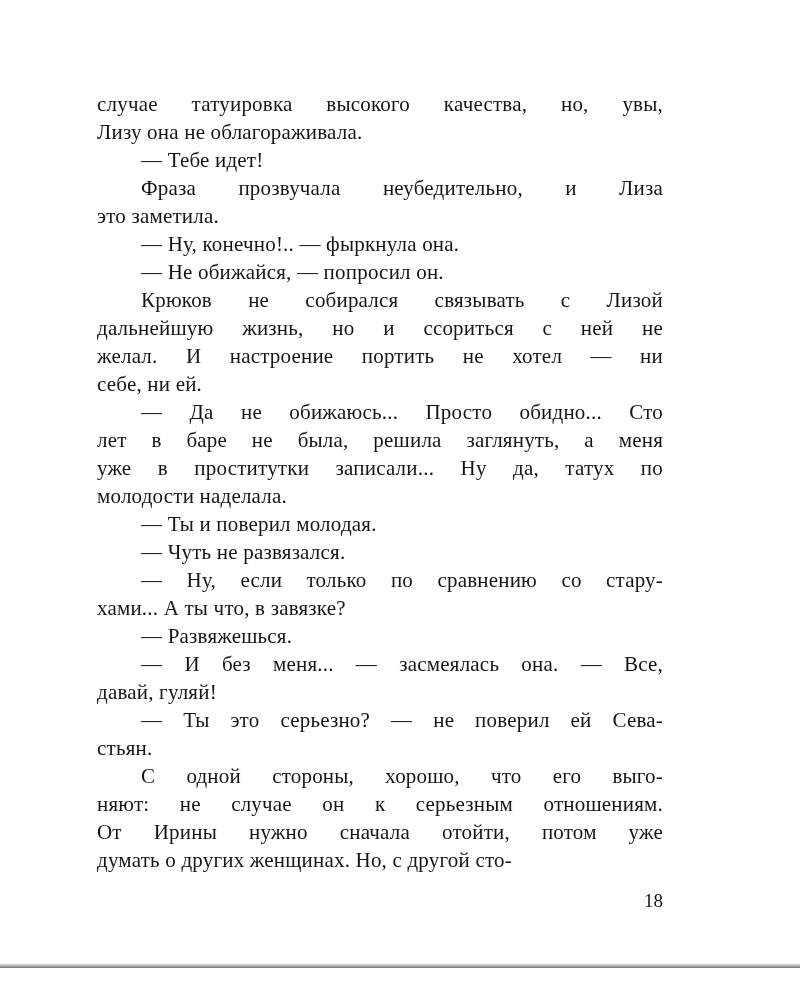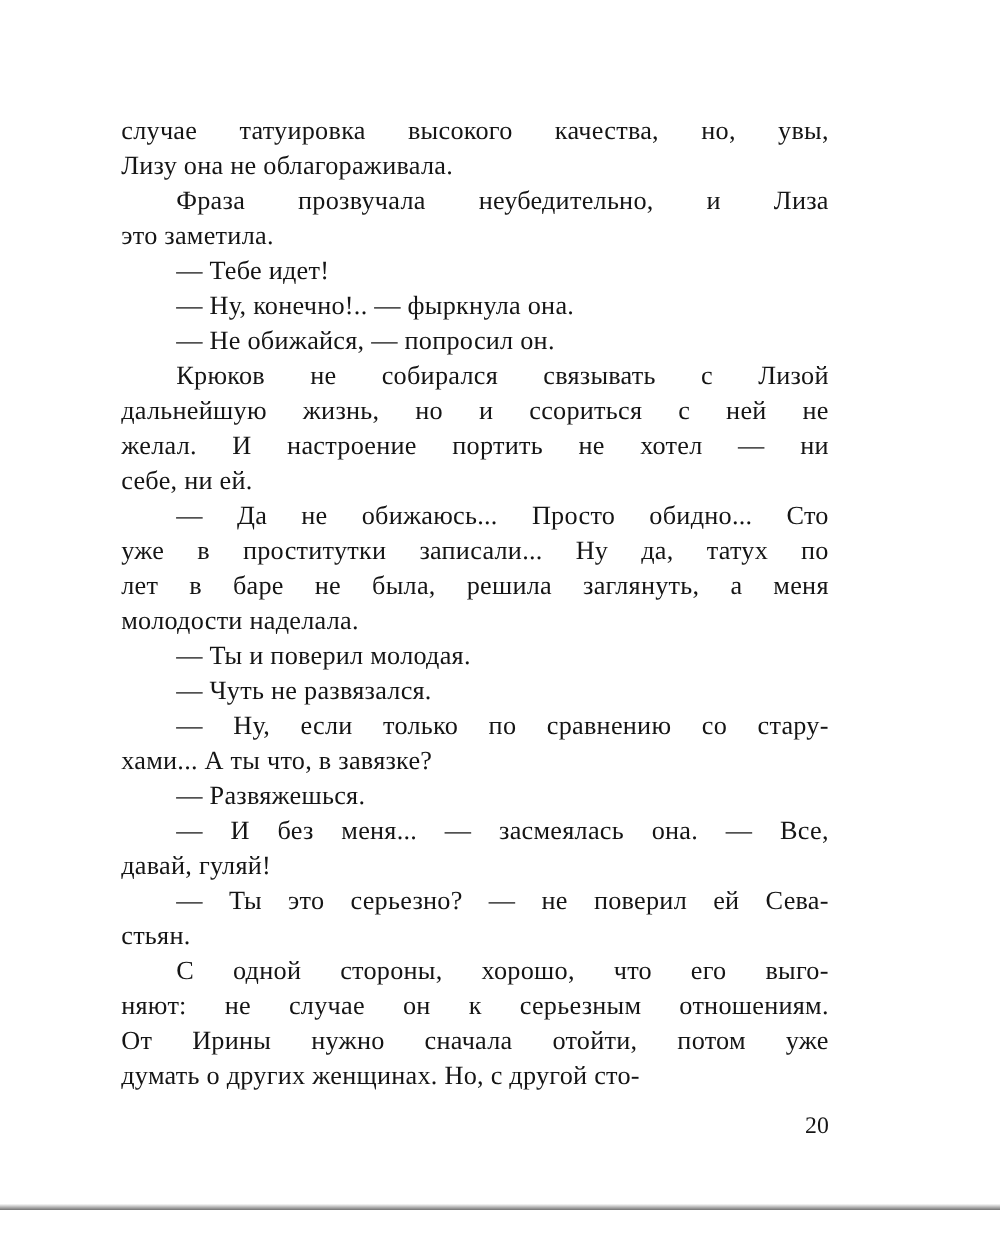--- a/index.html
+++ b/index.html
@@ -62,42 +62,42 @@
 </head>
 <body>
 
 <div class="book-page">
   <div class="text-block">
       <div class="paragraph">
         <div class="text-line">случае татуировка высокого качества, но, увы,</div>
         <div class="text-line last">Лизу она не облагораживала.</div>
       </div>
       <div class="paragraph">
+        <div class="text-line last indent">— Тебе идет!</div>
+      </div>
+      <div class="paragraph">
         <div class="text-line indent">Фраза прозвучала неубедительно, и Лиза</div>
         <div class="text-line last">это заметила.</div>
-      </div>
-      <div class="paragraph">
-        <div class="text-line last indent">— Тебе идет!</div>
       </div>
       <div class="paragraph">
         <div class="text-line last indent">— Ну, конечно!.. — фыркнула она.</div>
       </div>
       <div class="paragraph">
         <div class="text-line last indent">— Не обижайся, — попросил он.</div>
       </div>
       <div class="paragraph">
         <div class="text-line indent">Крюков не собирался связывать с Лизой</div>
         <div class="text-line">дальнейшую жизнь, но и ссориться с ней не</div>
         <div class="text-line">желал. И настроение портить не хотел — ни</div>
         <div class="text-line last">себе, ни ей.</div>
       </div>
       <div class="paragraph">
         <div class="text-line indent">— Да не обижаюсь... Просто обидно... Сто</div>
+        <div class="text-line">лет в баре не была, решила заглянуть, а меня</div>
         <div class="text-line">уже в проститутки записали... Ну да, татух по</div>
-        <div class="text-line">лет в баре не была, решила заглянуть, а меня</div>
         <div class="text-line last">молодости наделала.</div>
       </div>
       <div class="paragraph">
         <div class="text-line last indent">— Ты и поверил молодая.</div>
       </div>
       <div class="paragraph">
         <div class="text-line last indent">— Чуть не развязался.</div>
       </div>
       <div class="paragraph">
         <div class="text-line indent">— Ну, если только по сравнению со стару-</div>
@@ -114,15 +114,15 @@
         <div class="text-line indent">— Ты это серьезно? — не поверил ей Сева-</div>
         <div class="text-line last">стьян.</div>
       </div>
       <div class="paragraph">
         <div class="text-line indent">С одной стороны, хорошо, что его выго-</div>
         <div class="text-line">няют: не случае он к серьезным отношениям.</div>
         <div class="text-line">От Ирины нужно сначала отойти, потом уже</div>
         <div class="text-line last">думать о других женщинах. Но, с другой сто-</div>
       </div>
     </div>
-  <div class="page-number">20</div>
+  <div class="page-number">18</div>
   <div class="page-bottom-edge"></div>
 </div>
 
 </body></html>

